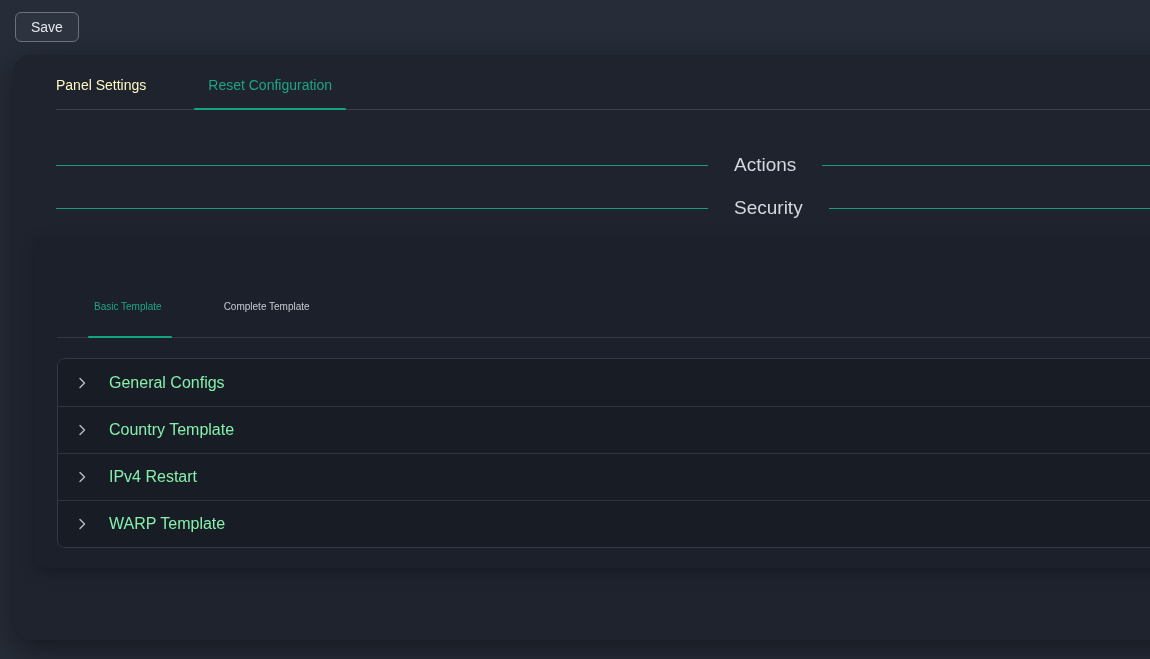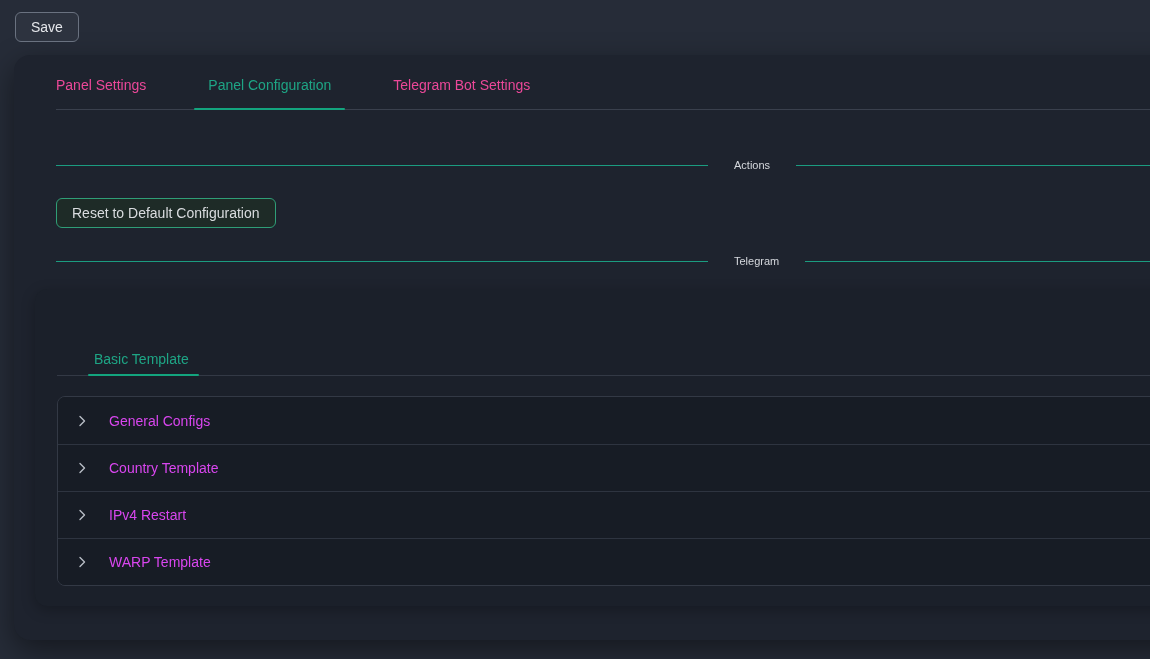--- a/index.html
+++ b/index.html
@@ -25,106 +25,105 @@
     margin:13px 0 0 14px; width:1471px; min-height:585px;
     background:#1e232e; border-radius:16px;
     box-shadow:0 10px 30px rgba(0,0,0,0.45);
     padding:0 42px 19px 42px;
   }
 
   
   .tabbar { display:flex; padding-top:22px; border-bottom:1px solid #3a404d; }
   .tab {
     position:relative; margin-right:62px; padding-bottom:15px;
-    font-size:14px; line-height:17px; color:#ec4899; cursor:pointer; white-space:nowrap;
+    font-size:14px; line-height:17px; color:#fef9c3; cursor:pointer; white-space:nowrap;
   }
   .tab.active { color:#1ea585; }
   .tab.active::after {
     content:""; position:absolute; left:-14px; right:-14px; bottom:-1px;
     height:2px; background:#13a47e; border-radius:2px;
   }
 
   
   .divider { display:flex; align-items:center; height:20px; }
   .divider-actions { margin-top:45px; }
   .divider-templates { margin-top:23px; }
   .divider .seg-left { width:652px; height:1px; background:#1b9c80; }
   .divider .seg-right { flex:1; height:1px; background:#1b9c80; }
-  .divider .label { margin:0 26px; font-size:11px; color:#d5d8dd; white-space:nowrap; }
+  .divider .label { margin:0 26px; font-size:19px; color:#d5d8dd; white-space:nowrap; }
 
   
   .btn-reset {
     margin-top:23px; border:1px solid #2f9e77; background:#1e2b27; color:#d9dcdf;
     border-radius:6px;
   }
 
   
   .inner-card {
     margin:18px -21px 0 -21px;
     background:#1b202a; border-radius:12px;
     padding:0 22px 20px 22px;
     box-shadow:0 4px 14px rgba(0,0,0,0.25);
   }
   .inner-tabbar { display:flex; padding:62px 0 0 37px; border-bottom:1px solid #333945; }
   .inner-tab {
-    position:relative; margin-right:62px; padding-bottom:7px;
-    font-size:14px; line-height:17px; color:#c7cbd2; cursor:pointer; white-space:nowrap;
+    position:relative; margin-right:62px; padding-bottom:22px;
+    font-size:10px; line-height:17px; color:#c7cbd2; cursor:pointer; white-space:nowrap;
   }
   .inner-tab.active { color:#1ea585; }
   .inner-tab.active::after {
     content:""; position:absolute; left:-6px; right:-10px; bottom:-1px;
     height:2px; background:#13a47e; border-radius:2px;
   }
 
   
   .accordion {
     margin-top:20px; border:1px solid #333945; border-radius:8px; overflow:hidden;
   }
   .acc-panel {
     height:47px; display:flex; align-items:center;
     background:#171c25; cursor:pointer; padding-left:18px;
   }
   .acc-panel + .acc-panel { border-top:1px solid #2e3440; }
   .acc-chevron { width:12px; height:12px; margin-right:21px; display:inline-flex; }
   .acc-chevron svg { width:12px; height:12px; stroke:#b8bdc5; }
-  .acc-label { font-size:14px; color:#d946ef; }
+  .acc-label { font-size:16px; color:#86efac; }
 </style>
 </head>
 <body>
 
 <div class="topbar">
   <button class="btn btn-save">Save</button>
 </div>
 
 <div class="card">
 
   <div class="tabbar">
     <div class="tab">Panel Settings</div>
-    <div class="tab active">Panel Configuration</div>
-    <div class="tab">Telegram Bot Settings</div>
+    <div class="tab active">Reset Configuration</div>
   </div>
 
   <div class="divider divider-actions">
     <div class="seg-left"></div>
     <div class="label">Actions</div>
     <div class="seg-right"></div>
   </div>
 
-  <button class="btn btn-reset">Reset to Default Configuration</button>
 
   <div class="divider divider-templates">
     <div class="seg-left"></div>
-    <div class="label">Telegram</div>
+    <div class="label">Security</div>
     <div class="seg-right"></div>
   </div>
 
   <div class="inner-card">
 
     <div class="inner-tabbar">
       <div class="inner-tab active">Basic Template</div>
+      <div class="inner-tab">Complete Template</div>
     </div>
 
     <div class="accordion">
 
       <div class="acc-panel">
         <span class="acc-chevron">
           <svg viewBox="0 0 12 12" fill="none" stroke-width="1.4" stroke-linecap="round" stroke-linejoin="round">
               <path d="M4 1.5 L8.5 6 L4 10.5"></path>
             </svg>
         </span>

